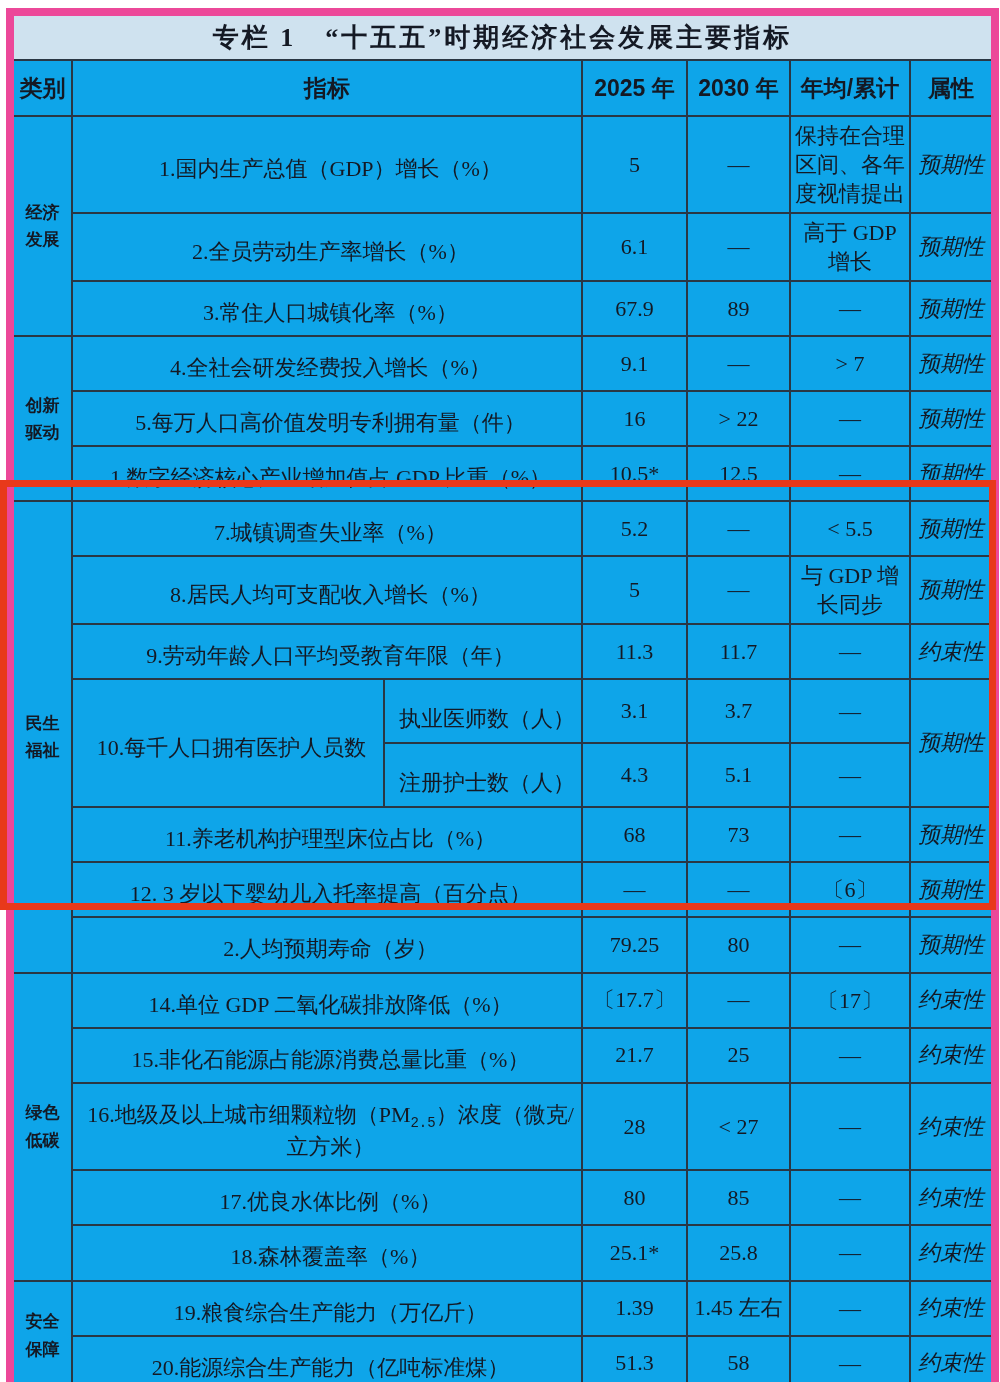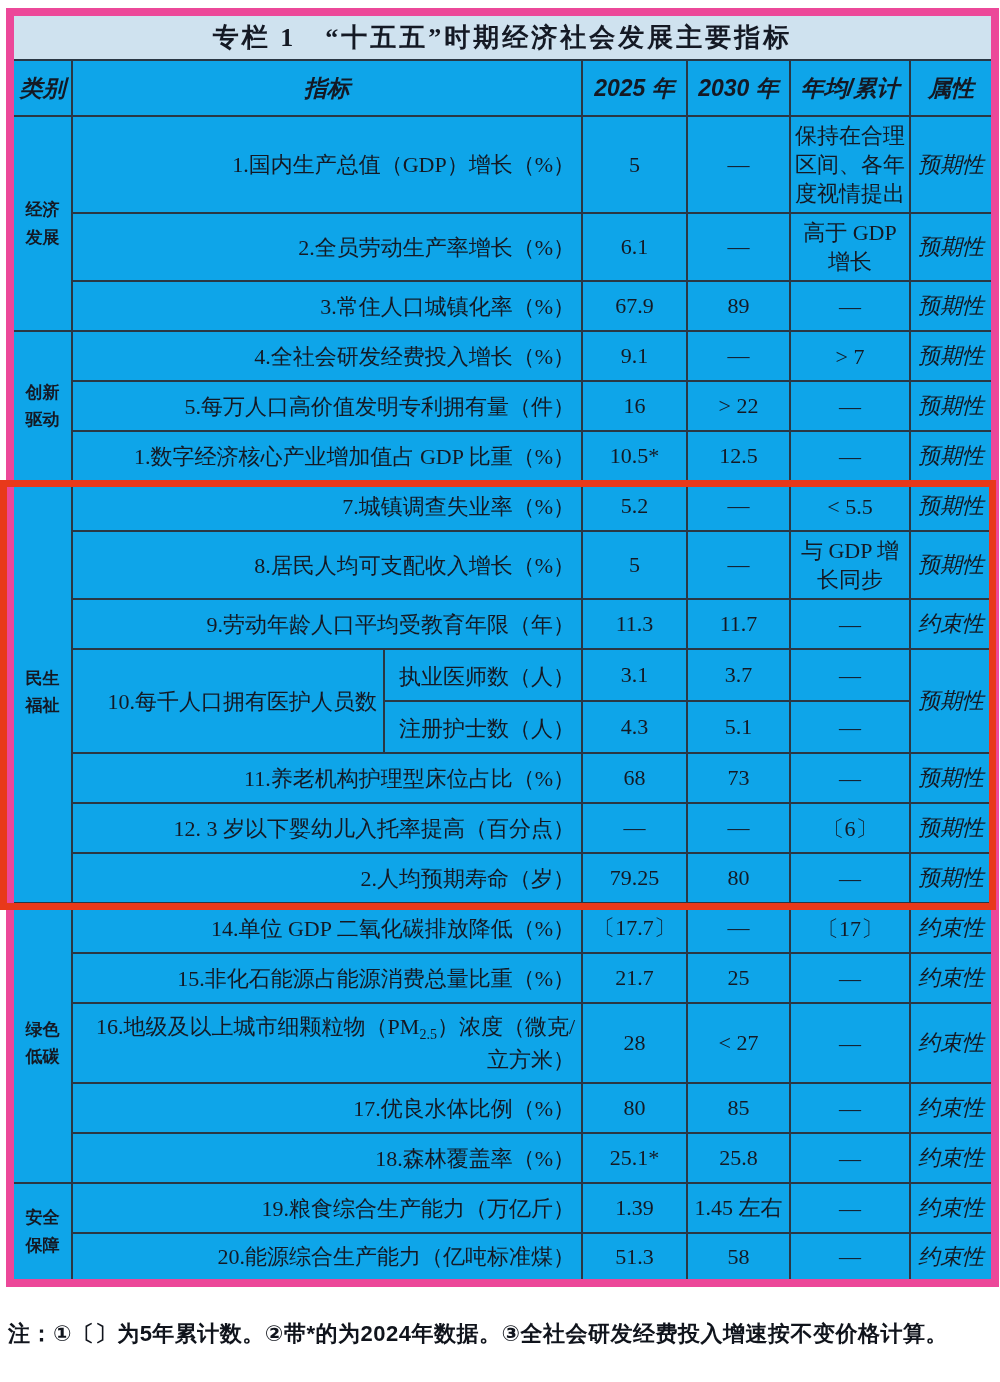--- a/index.html
+++ b/index.html
@@ -28,21 +28,21 @@
   }
   td {
     border: 2px solid #2a3744;
     font-size: 22px;
     vertical-align: middle;
     padding: 4px 4px;
     word-break: break-all;
   }
   tr { height: 50px; }
   tr.title-row { height: 48px; }
-  tr.header-row { height: 56px; font-style: italic; }
+  tr.header-row { height: 56px; }
   .title-cell {
     text-align: center;
     font-weight: bold;
     font-size: 26px;
     letter-spacing: 3px;
     background: #cfe2ef;
   }
   .head-cell {
     text-align: center;
     font-weight: bold;
@@ -52,46 +52,46 @@
   }
   .cat-cell {
     text-align: center;
     font-weight: bold;
     font-family: "Liberation Sans", "DejaVu Sans", sans-serif;
     font-size: 17px;
     line-height: 1.6;
     padding: 4px 7px;
   }
   .ind-cell {
-    text-align: right;
-    padding: 8px 6px 8px 13px;
+    text-align: center;
+    padding: 16px 6px 8px 13px;
     line-height: 1.32;
   }
   .subind-cell {
     text-align: center;
-    padding: 12px 6px 8px 14px;
+    padding: 24px 6px 8px 14px;
   }
   .val-cell {
     text-align: center;
     padding: 4px 1px;
     white-space: nowrap;
   }
   .avg-cell {
     text-align: center;
     padding: 4px 3px;
     line-height: 1.32;
     border-radius: 8px;
   }
   .attr-cell {
     text-align: center;
     padding: 4px 1px;
     white-space: nowrap;
     font-style: italic;
   }
-  sub { font-size: 14px; }
+  sub { font-size: 14px; font-family: Liberation Mono, monospace; }
   .highlight-box {
     position: absolute;
     border: 7px solid #e8391a;
     box-sizing: border-box;
     pointer-events: none;
     z-index: 5;
   }
   .notes {
     padding: 28px 4px 0 2px;
     font-family: "Liberation Sans", "DejaVu Sans", sans-serif;

